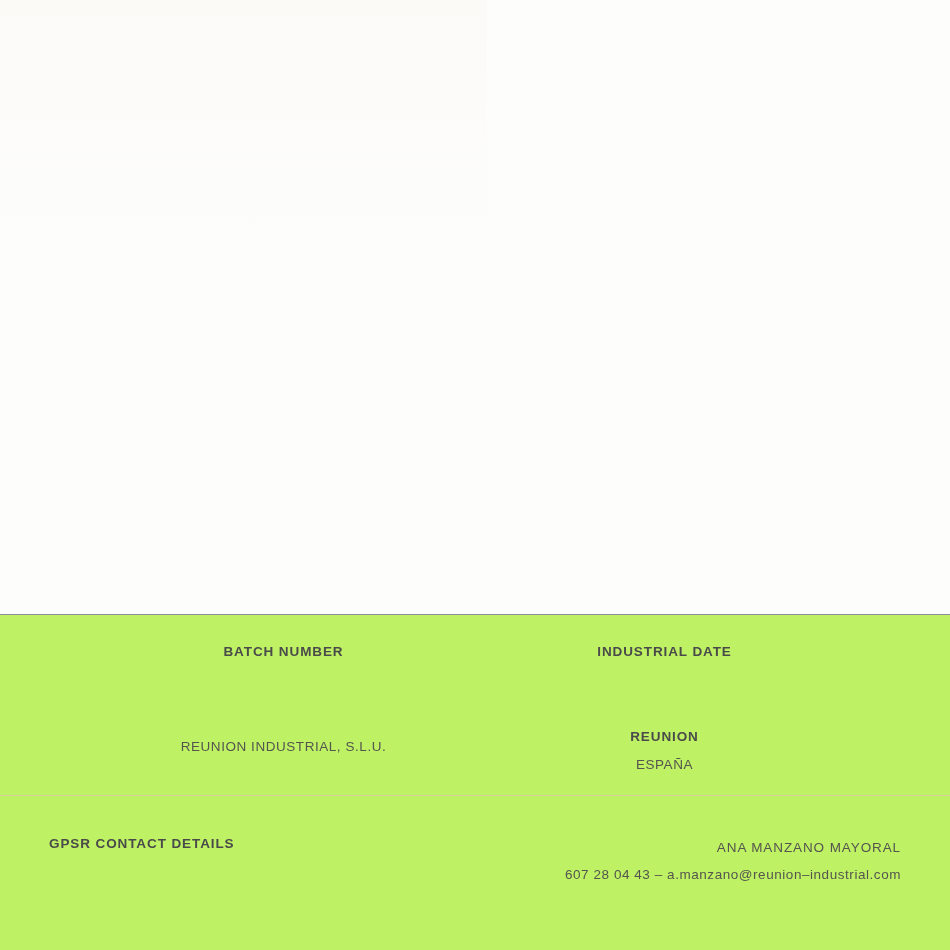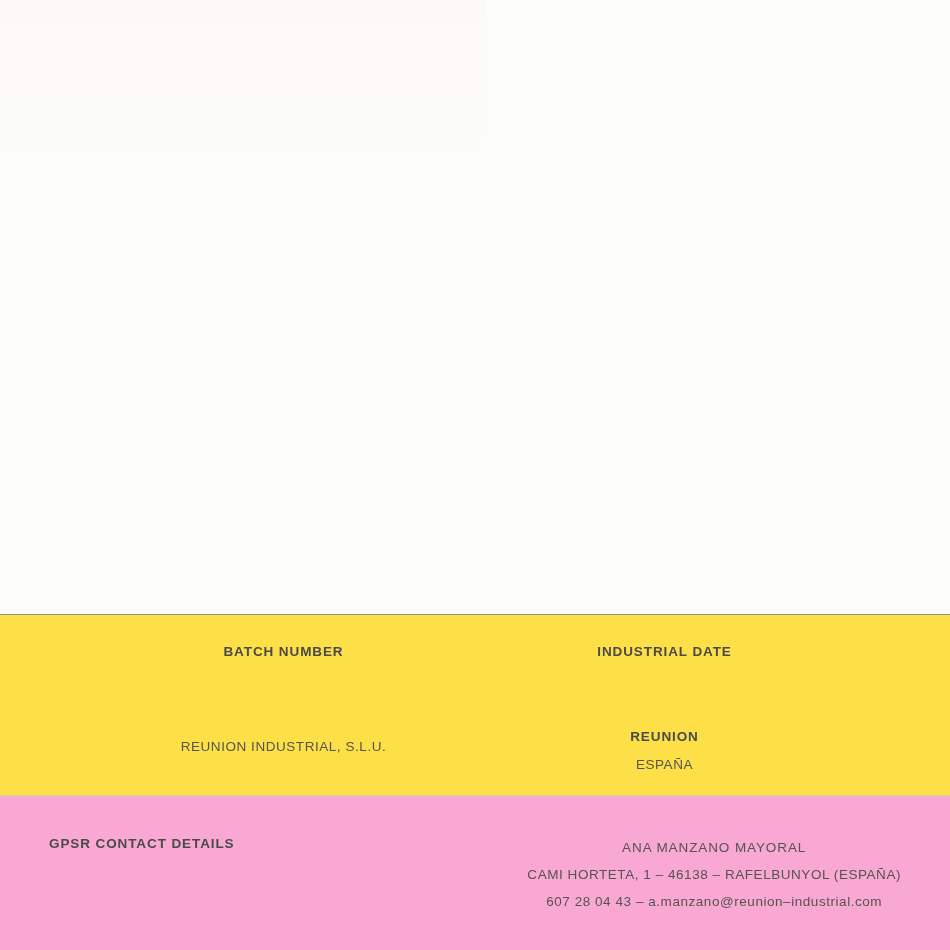--- a/index.html
+++ b/index.html
@@ -46,21 +46,21 @@
     left: 0;
     top: 245px;
     width: 240px;
     height: 240px;
     background: #fdfdfc;
   }
 
   
   .info-band {
     position: relative;
-    background: #fde047;
+    background: #bef264;
     height: 180px;
     border-bottom: 1px solid #d9cf9a;
   }
   .info-grid {
     position: absolute;
     left: 0;
     top: 0;
     width: 100%;
     height: 100%;
   }
@@ -87,38 +87,38 @@
     letter-spacing: 0.55px;
     color: #55544f;
     line-height: 18px;
     margin-top: 10px;
     white-space: nowrap;
   }
 
   
   .gpsr-band {
     position: relative;
-    background: #f9a8d4;
+    background: #bef264;
     flex: 1 1 auto;
   }
   .gpsr-title {
     position: absolute;
     left: 49px;
     top: 40px;
     font-size: 13.5px;
     font-weight: bold;
     letter-spacing: 0.9px;
     color: #4a4a4a;
     white-space: nowrap;
   }
   .gpsr-contact {
     position: absolute;
     right: 49px;
     top: 38px;
-    text-align: center;
+    text-align: right;
   }
   .gpsr-line {
     font-size: 13.5px;
     letter-spacing: 0.55px;
     color: #55544f;
     line-height: 27px;
     white-space: nowrap;
   }
   .gpsr-line.name {
     letter-spacing: 0.9px;
@@ -156,18 +156,17 @@
         <div class="field-value">ESPAÑA</div>
       </div>
 
     </div>
   </div>
 
   <div class="gpsr-band">
     <div class="gpsr-title">GPSR CONTACT DETAILS</div>
     <div class="gpsr-contact">
       <div class="gpsr-line name">ANA MANZANO MAYORAL</div>
-      <div class="gpsr-line">CAMI HORTETA, 1 – 46138 – RAFELBUNYOL (ESPAÑA)</div>
       <div class="gpsr-line">607 28 04 43 – a.manzano@reunion–industrial.com</div>
     </div>
   </div>
 
 </div>
 
 </body></html>

